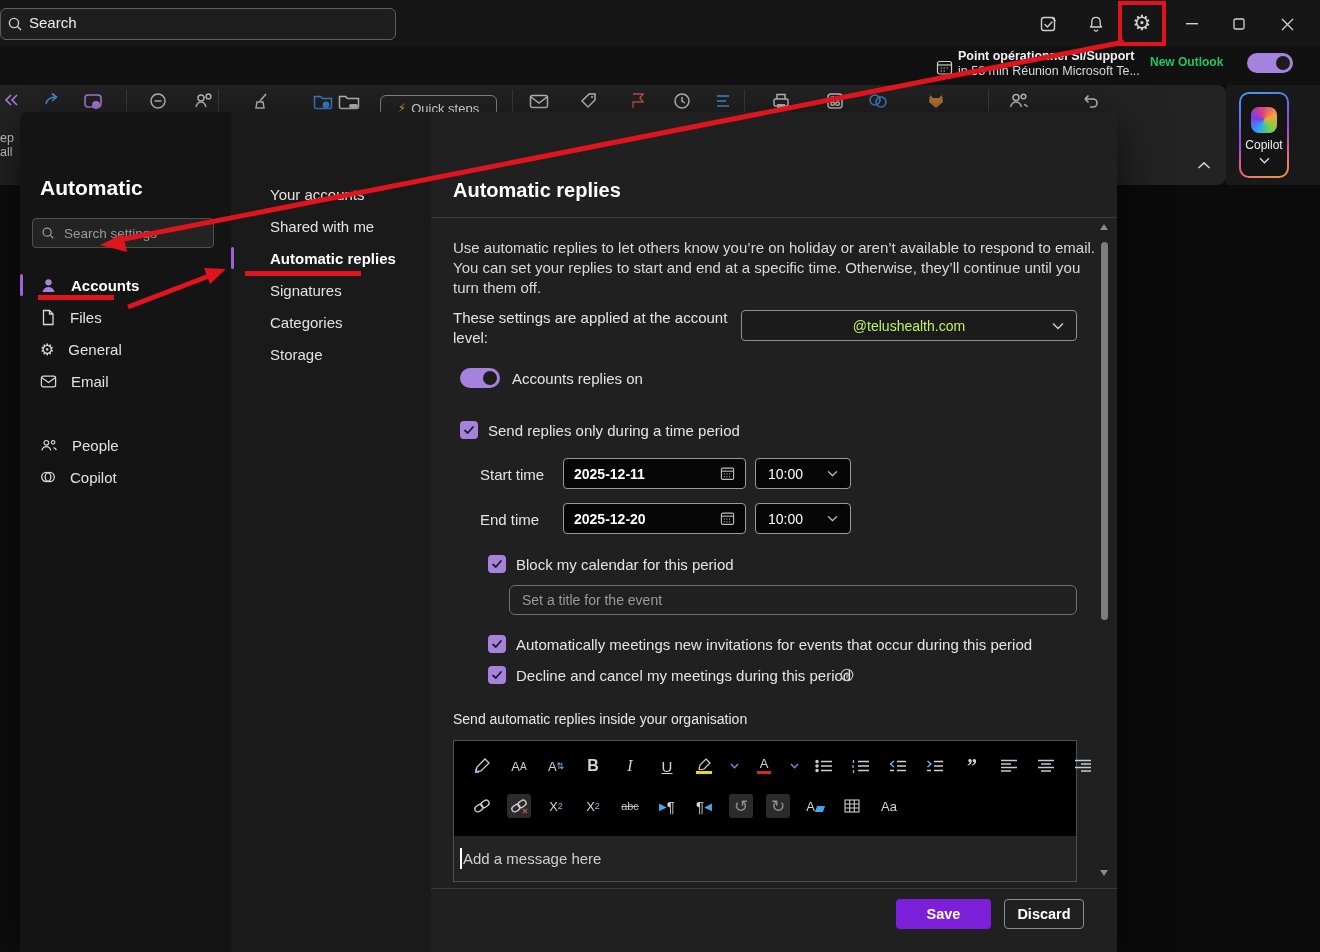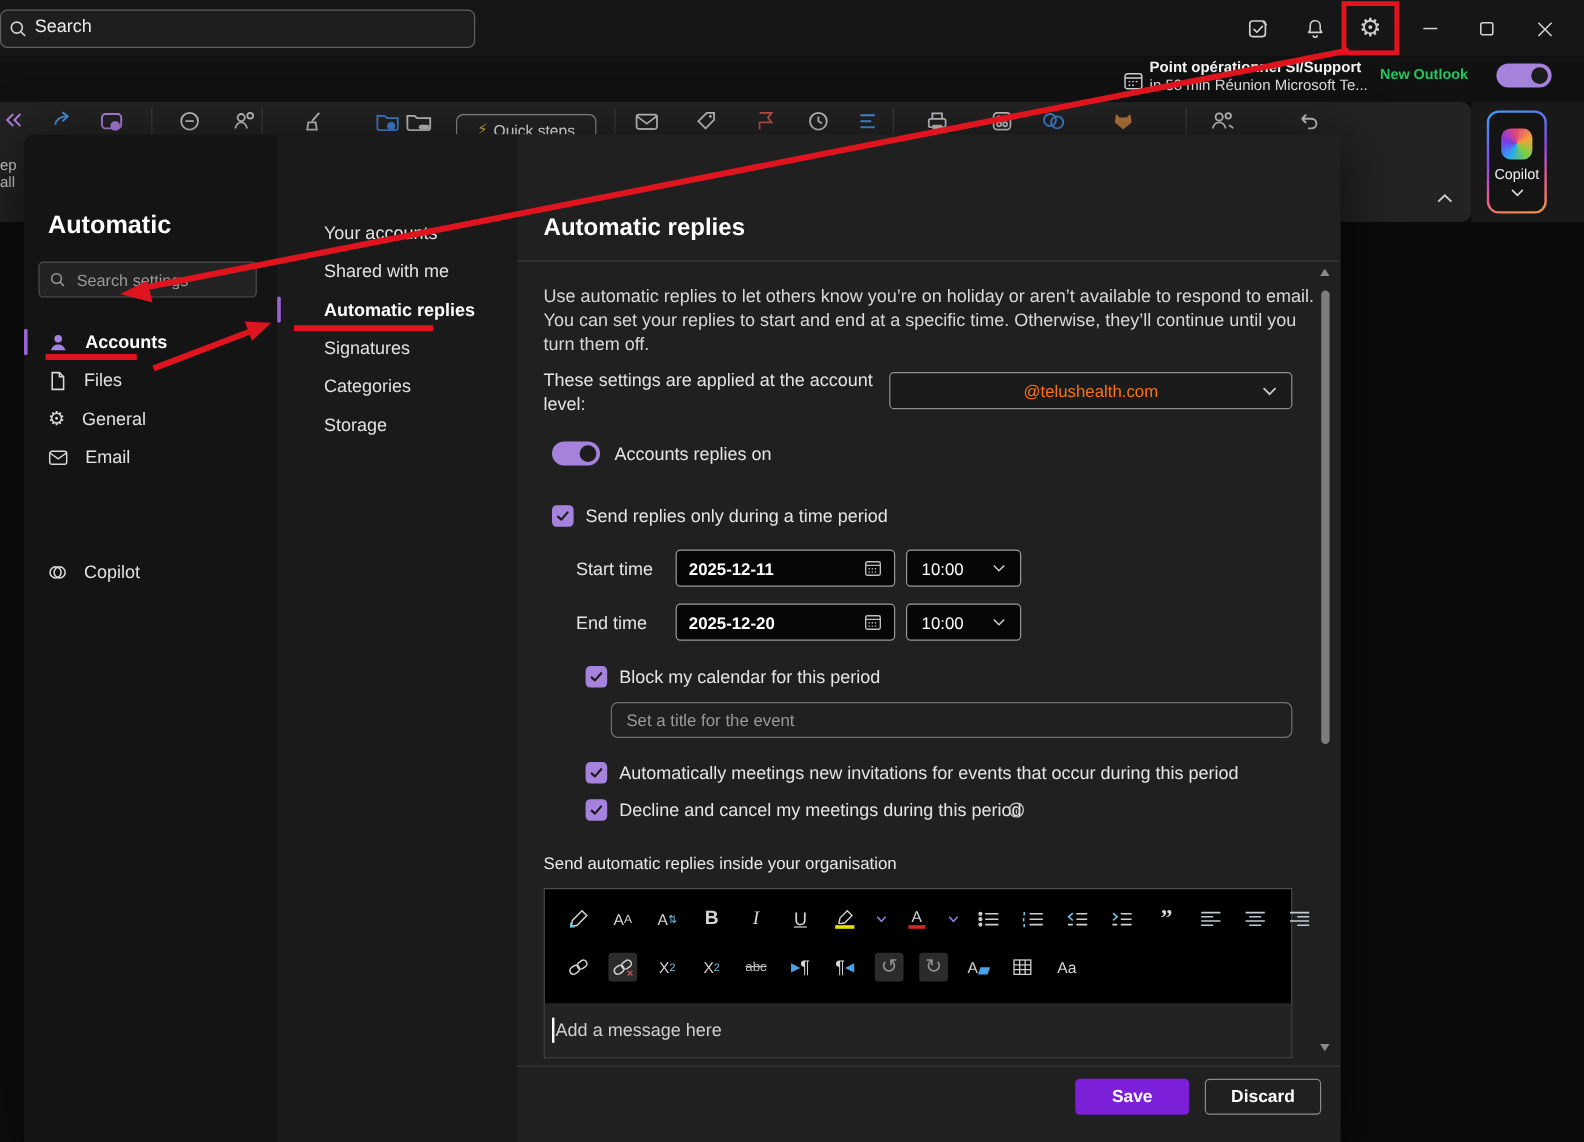--- a/index.html
+++ b/index.html
@@ -46,34 +46,34 @@
   .s-search input::placeholder{color:#9a9a9a;opacity:1;}
   .navitem{left:0;width:211px;height:32px;display:flex;align-items:center;gap:14px;padding-left:20px;box-sizing:border-box;font-size:15px;color:#e2e2e2;}
   .navitem.sel{font-weight:bold;color:#fff;}
   .selbar{width:3px;height:22px;border-radius:2px;background:#9a63d6;}
   .subitem{width:200px;height:32px;display:flex;align-items:center;padding-left:39px;box-sizing:border-box;font-size:15px;color:#e2e2e2;}
   .subitem.sel{font-weight:bold;color:#fff;}
   .p-title{left:433px;top:67px;font-size:20px;font-weight:600;color:#fff;}
   .hline{height:1px;background:#3a3a3a;}
   .para{left:433px;top:126px;width:650px;font-size:15px;line-height:20px;color:#d8d8d8;}
   .lbl{font-size:15px;color:#e4e4e4;}
-  .dropdown{left:721px;top:198px;width:336px;height:31px;border:1px solid #8f8f8f;border-radius:4px;background:#1b1b1b;display:flex;align-items:center;justify-content:center;font-size:14px;color:#f97316;box-sizing:border-box;}
+  .dropdown{left:721px;top:198px;width:336px;height:31px;border:1px solid #8f8f8f;border-radius:4px;background:#1b1b1b;display:flex;align-items:center;justify-content:center;font-size:14px;color:#bef264;box-sizing:border-box;}
   .dropdown .chev{position:absolute;right:12px;top:11px;}
   .checkbox{width:18px;height:18px;border-radius:4px;background:#a583dd;display:flex;align-items:center;justify-content:center;}
   .datefield{width:183px;height:31px;background:#060606;border:1px solid #9a9a9a;border-radius:4px;display:flex;align-items:center;justify-content:space-between;padding:0 10px;box-sizing:border-box;font-size:14px;font-weight:600;color:#fff;}
   .timefield{width:96px;height:31px;background:#060606;border:1px solid #9a9a9a;border-radius:4px;display:flex;align-items:center;justify-content:space-between;padding:0 12px;box-sizing:border-box;font-size:14px;color:#fff;}
   .evt-input{left:489px;top:473px;width:568px;height:30px;background:transparent;border:1px solid #6f6f6f;border-radius:6px;color:#e0e0e0;font-size:14px;padding:0 12px;box-sizing:border-box;outline:none;}
   .evt-input::placeholder{color:#9a9a9a;opacity:1;}
   .editor{left:433px;top:628px;width:624px;height:142px;border:1px solid #4f4f4f;box-sizing:border-box;background:#000;}
   .trow{display:flex;align-items:center;gap:13px;padding-left:16px;height:26px;}
   .ti{min-width:24px;height:24px;display:flex;align-items:center;justify-content:center;color:#d4d4d4;font-size:15px;position:relative;}
   .ti.tile{background:#2b2b2b;border-radius:3px;}
   .msgarea{position:absolute;left:0;top:95px;width:622px;height:45px;background:#232323;}
   .btn-save{left:876px;top:787px;width:95px;height:30px;background:#7b1fd9;border-radius:4px;display:flex;align-items:center;justify-content:center;font-size:14.5px;font-weight:bold;color:#fff;}
-  .btn-discard{left:984px;top:787px;width:97px;height:30px;background:transparent;border:1px solid #8a8a8a;border-radius:4px;display:flex;align-items:center;justify-content:center;font-size:14.5px;font-weight:600;color:#fff;box-sizing:border-box;}
+  .btn-discard{left:984px;top:787px;width:80px;height:30px;background:transparent;border:1px solid #8a8a8a;border-radius:4px;display:flex;align-items:center;justify-content:center;font-size:14.5px;font-weight:600;color:#fff;box-sizing:border-box;}
   .sb-thumb{left:1081px;top:130px;width:7px;height:378px;background:#7d7d7d;border-radius:4px;}
   .annot{left:0;top:0;width:1320px;height:952px;pointer-events:none;z-index:60;}
 </style>
 </head>
 <body>
 
 <div id="screen">
 
   <div class="abs topbar"></div>
   <div class="abs search-pill" style="z-index:2">
@@ -326,20 +326,30 @@
       <span>General</span>
     </div>
     <div class="abs navitem" style="top:253px">
       <span>
           <svg width="17" height="15" viewBox="0 0 18 15" fill="none" stroke="#d8d8d8" stroke-width="1.3">
             <rect x="1.5" y="1.8" width="15" height="11.4" rx="2"></rect>
             <path d="M2 3.5 l7 5 7-5"></path>
           </svg>
         </span>
       <span>Email</span>
+    </div>
+    <div class="abs navitem" style="top:317px">
+      <span>
+          <svg width="18" height="15" viewBox="0 0 20 15" fill="none" stroke="#d8d8d8" stroke-width="1.3">
+            <circle cx="7" cy="4.5" r="2.6"></circle>
+            <circle cx="14.5" cy="4" r="2"></circle>
+            <path d="M2 13 c.8-3 2.8-4.3 5-4.3 s4.2 1.3 5 4.3 M15 9.8 c1.7.4 2.7 1.3 3.2 2.7"></path>
+          </svg>
+        </span>
+      <span>People</span>
     </div>
     <div class="abs navitem" style="top:349px">
       <span>
           <svg width="16" height="16" viewBox="0 0 16 16" fill="none" stroke="#d8d8d8" stroke-width="1.3">
             <circle cx="6.3" cy="8" r="4.6"></circle>
             <circle cx="9.7" cy="8" r="4.6"></circle>
           </svg>
         </span>
       <span>Copilot</span>
     </div>

